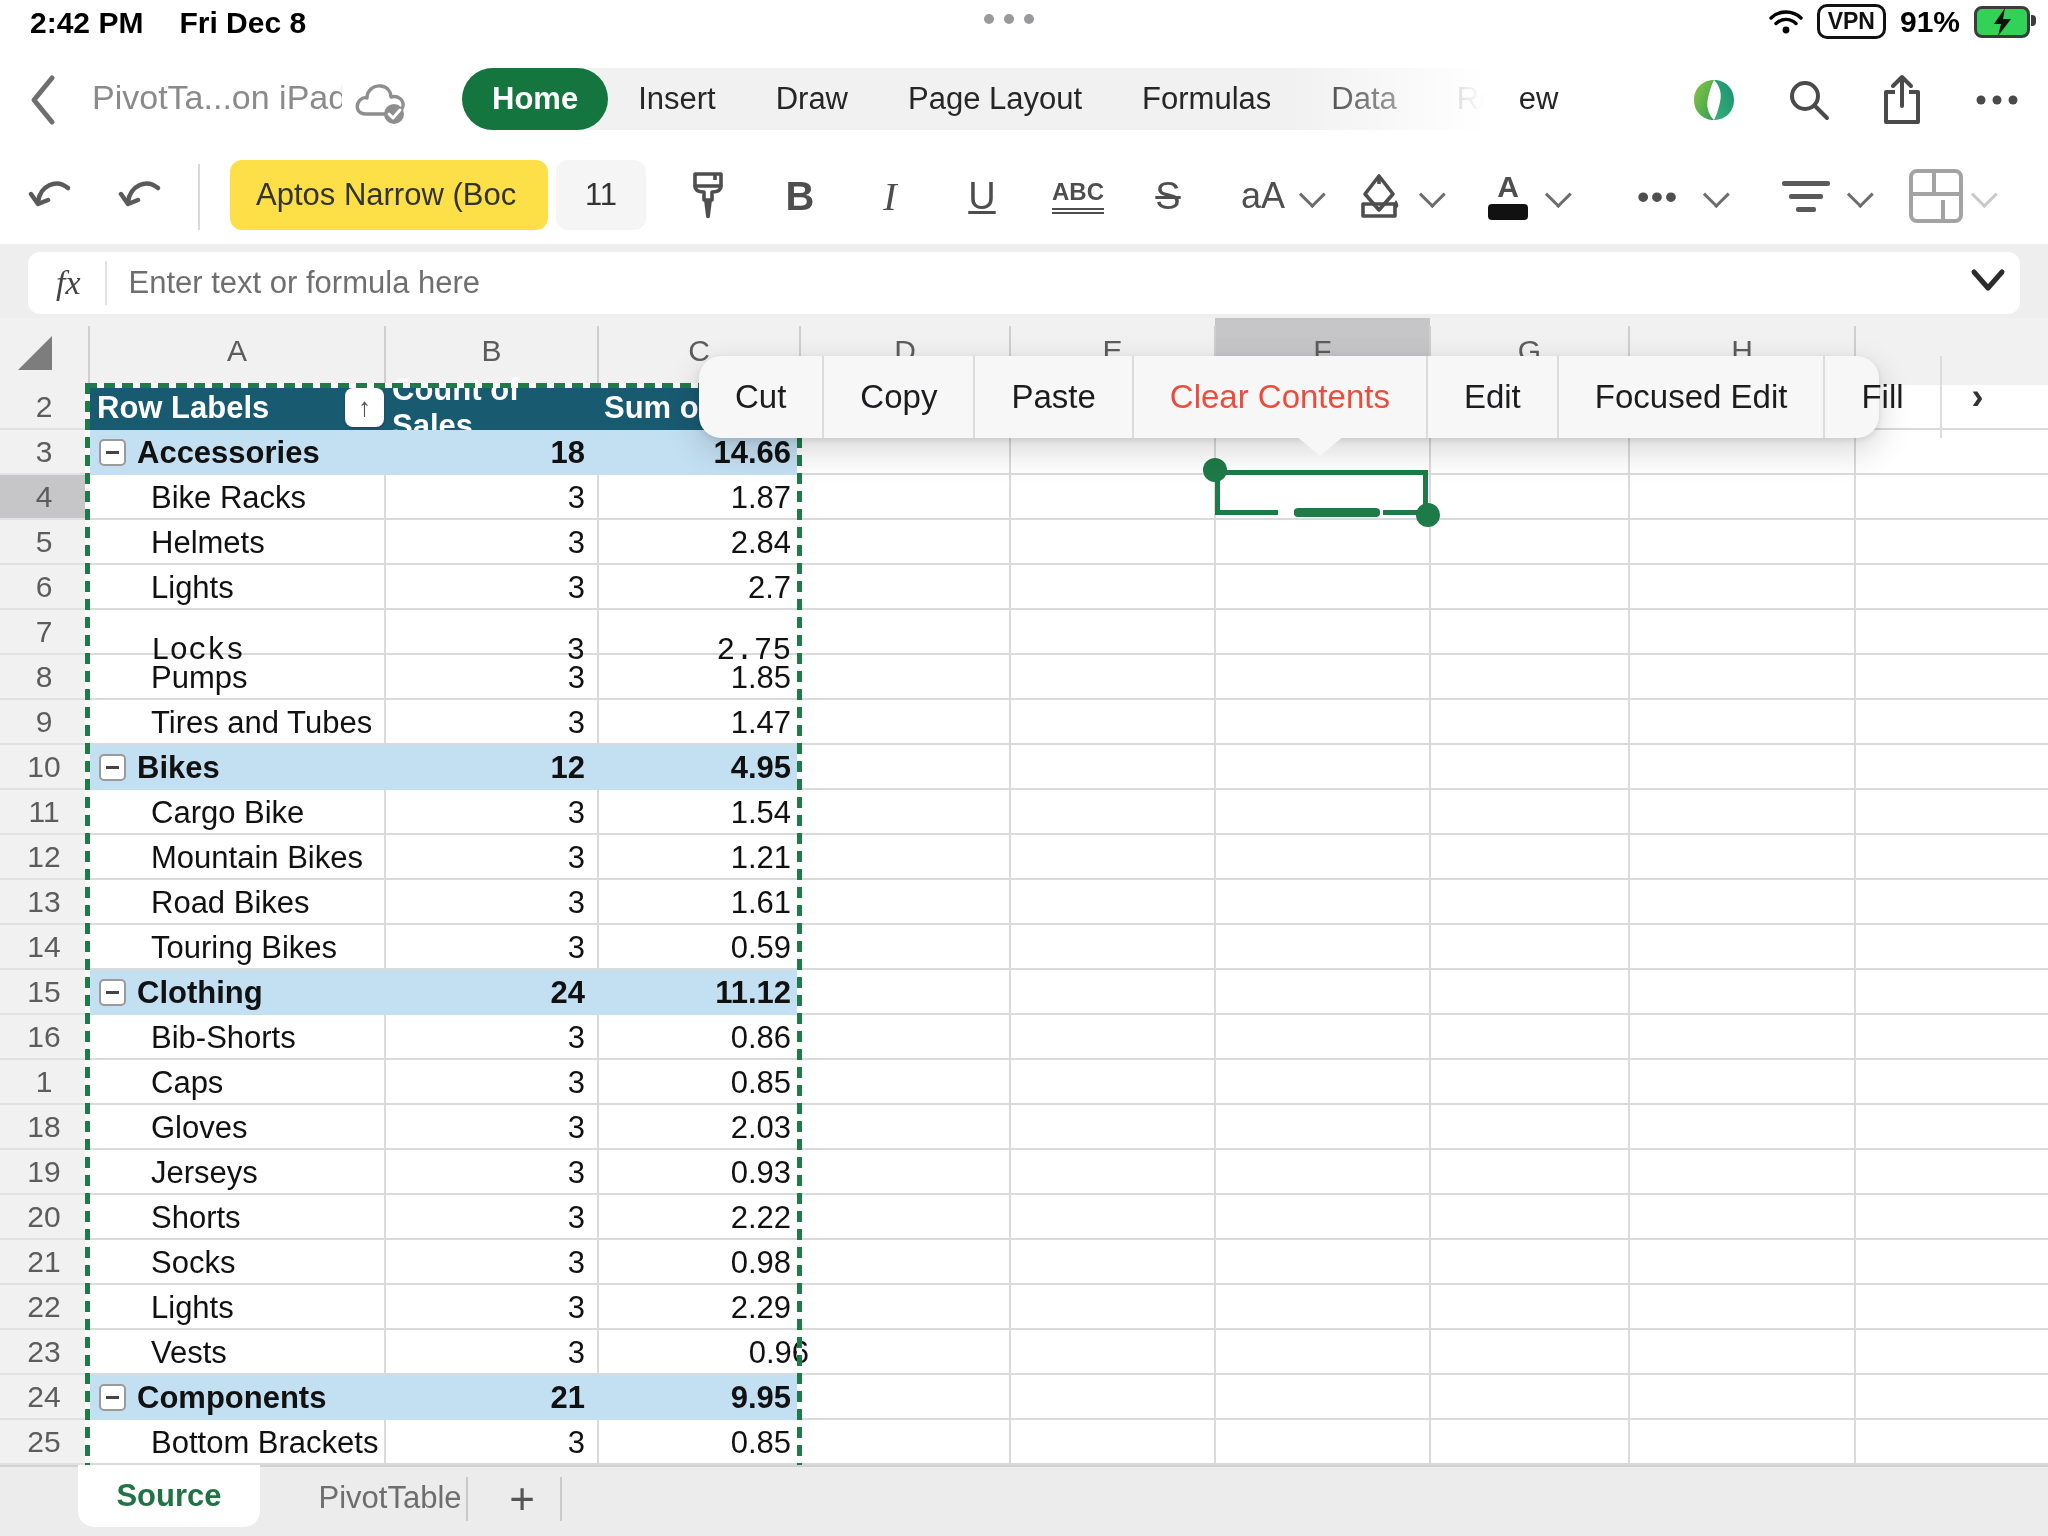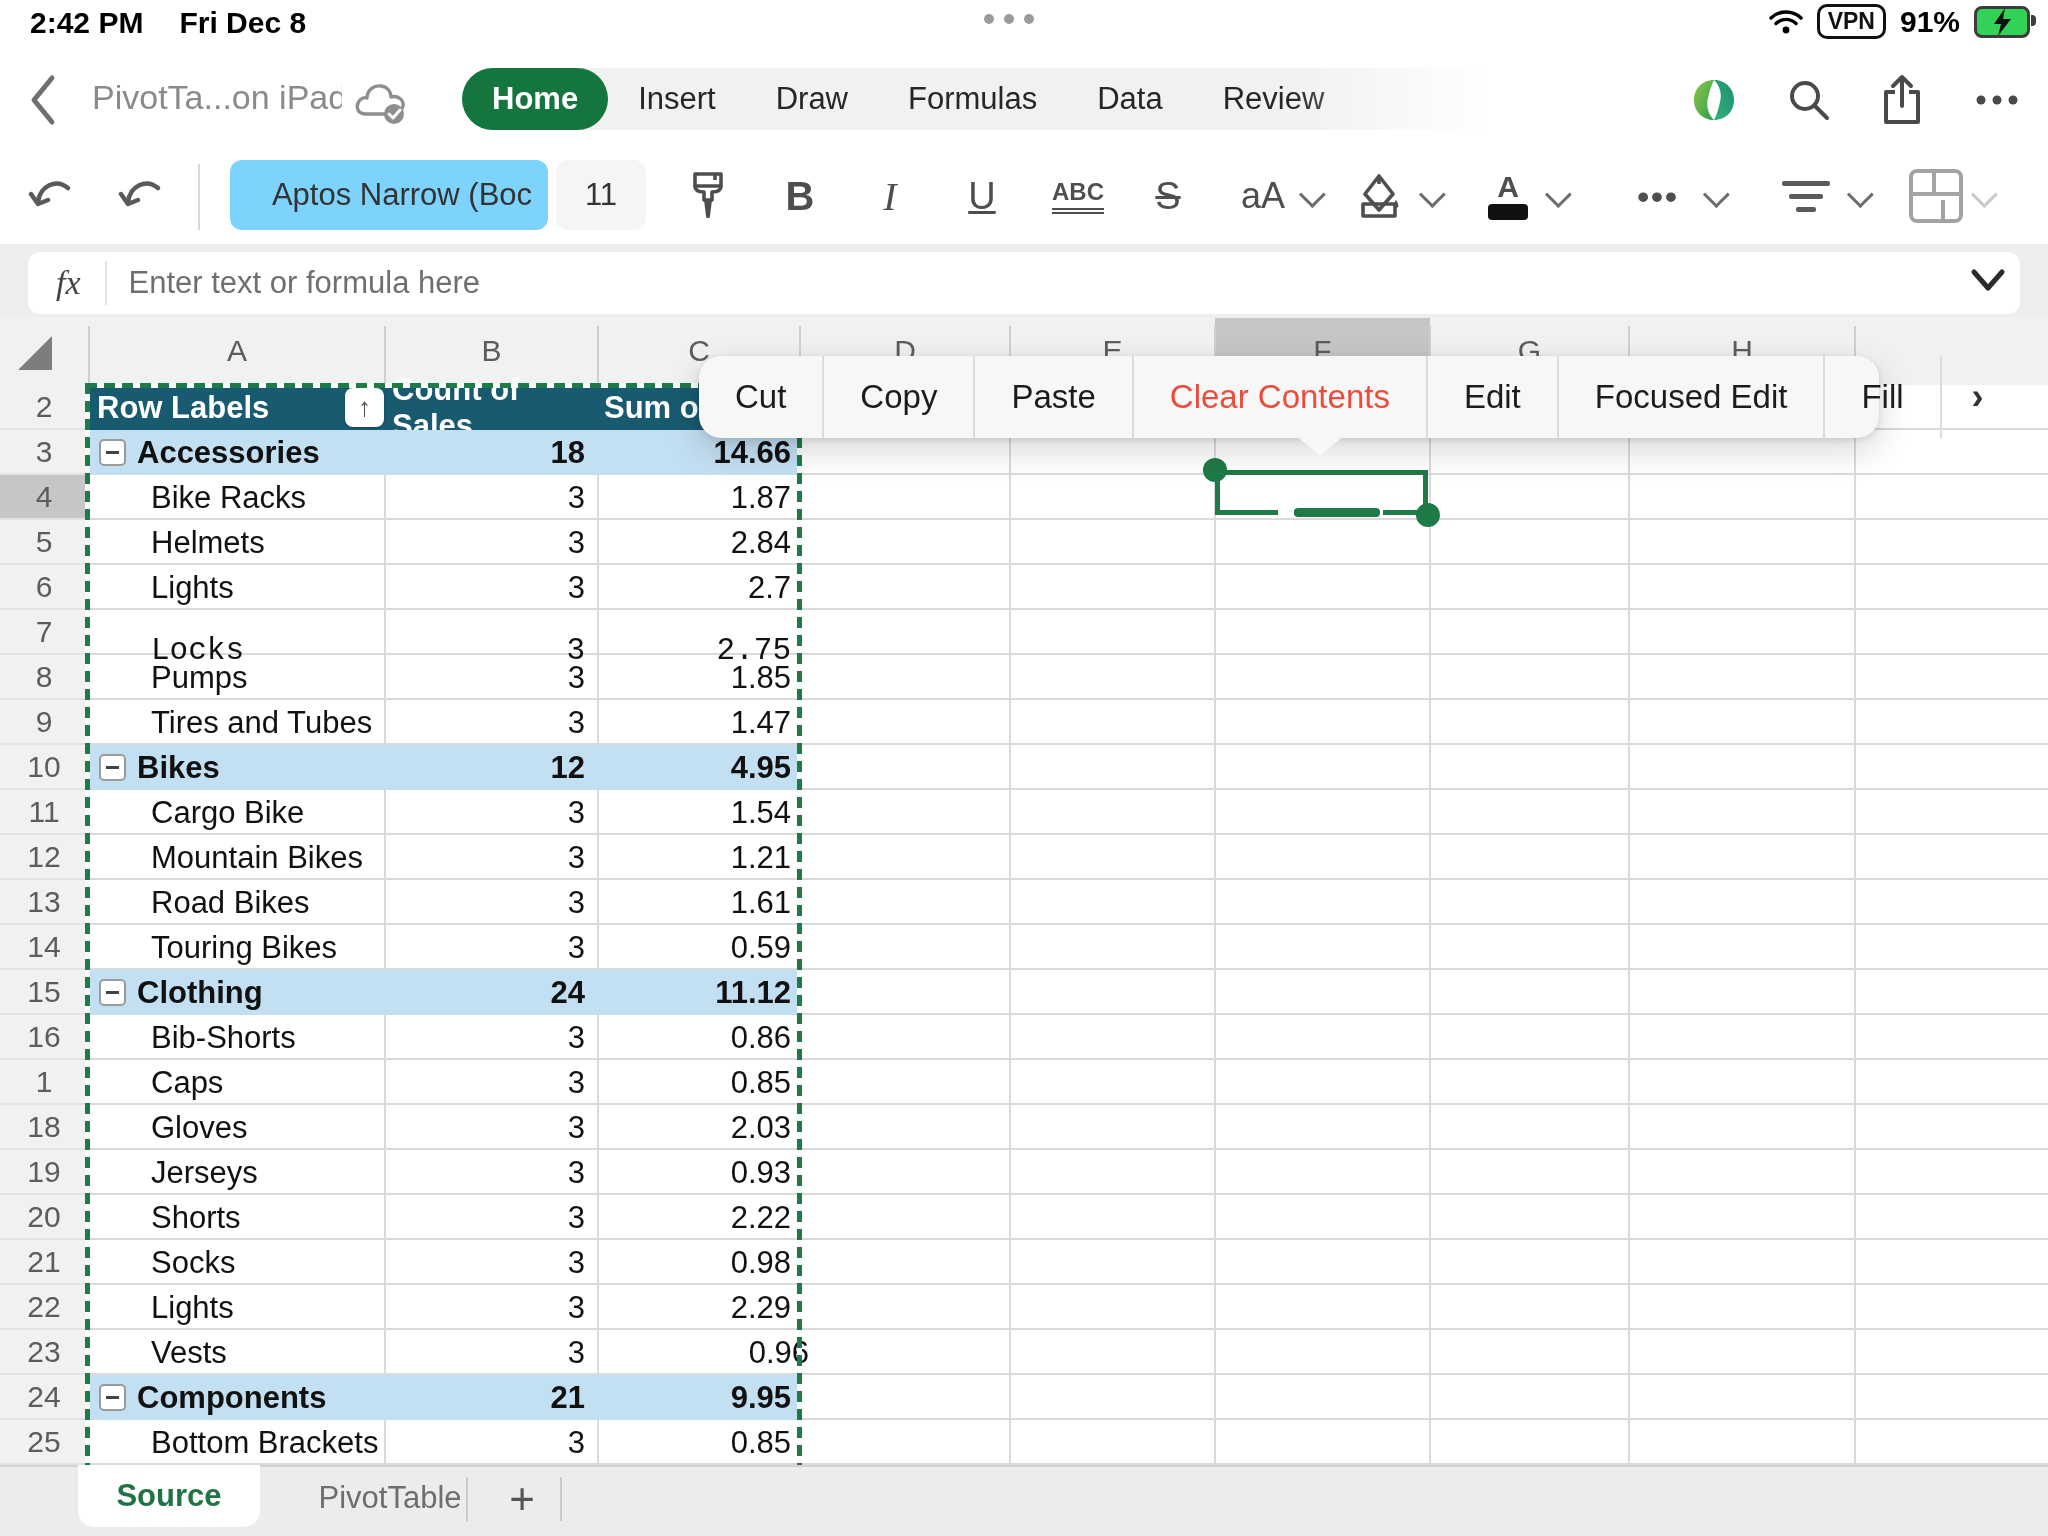--- a/index.html
+++ b/index.html
@@ -28,23 +28,23 @@
   #ribbon-band{left:462px;top:24px;width:1048px;height:62px;background:#f1f1f2;border-radius:31px;}
   #ribbon-fade{left:1290px;top:20px;width:230px;height:70px;background:linear-gradient(90deg,rgba(255,255,255,0),#fff 85%);}
   #ribbon-tabs{left:462px;top:24px;height:62px;display:flex;align-items:center;}
   .rtab{font-size:31px;color:#262626;padding:0 30px;height:62px;display:flex;align-items:center;border-radius:31px;white-space:nowrap;}
   .rtab.active{background:#15753f;color:#fff;font-weight:600;}
   #tb-right{right:26px;top:30px;display:flex;align-items:center;gap:48px;}
 
   
   #toolbar{left:0;top:152px;width:2048px;height:92px;background:#fff;}
   .t-sep{left:198px;top:12px;width:2px;height:66px;background:#d9d9d9;}
-  #font-box{left:230px;top:8px;width:318px;height:70px;background:#7dd3fc;border-radius:12px;
+  #font-box{left:230px;top:8px;width:318px;height:70px;background:#fde047;border-radius:12px;
             display:flex;align-items:center;padding-left:26px;font-size:31px;color:#333;
-            white-space:nowrap;overflow:hidden;box-sizing:border-box;justify-content:center;}
+            white-space:nowrap;overflow:hidden;box-sizing:border-box;}
   #size-box{left:556px;top:8px;width:90px;height:70px;background:#f5f5f6;border-radius:12px;
             display:flex;align-items:center;justify-content:center;font-size:31px;color:#333;}
   .tico{position:absolute;top:0;height:88px;display:flex;align-items:center;justify-content:center;color:#4e4e4e;}
   .glyph-b{font-size:40px;font-weight:800;}
   .glyph-i{font-family:"Liberation Serif",serif;font-style:italic;font-size:40px;}
   .glyph-u{font-size:38px;text-decoration:underline;}
   .glyph-abc{font-size:24px;font-weight:700;border-bottom:6px double #4e4e4e;padding-bottom:2px;}
   .glyph-s{font-size:38px;text-decoration:line-through;}
   .glyph-aA{font-size:36px;}
   .glyph-dots{font-size:34px;font-weight:700;letter-spacing:2px;}
@@ -173,20 +173,21 @@
   <svg id="cloud-icon" class="abs" width="58" height="48" viewBox="0 0 58 48">
     <path d="M14 34 C6 34 4 28 6 23 C8 18 13 17 15 18 C15 10 22 5 29 6 C36 7 39 12 39 17 C46 15 52 20 51 26 C50 31 46 34 41 34 Z" fill="none" stroke="#8e8e8e" stroke-width="3.4" stroke-linejoin="round"></path>
     <circle cx="42" cy="34" r="10" fill="#8e8e8e"></circle>
     <polyline points="37,34 41,38 48,30" fill="none" stroke="#fff" stroke-width="3" stroke-linecap="round" stroke-linejoin="round"></polyline>
   </svg>
   <div id="ribbon-band" class="abs"></div>
   <div id="ribbon-tabs" class="abs">
       <div class="rtab active">Home</div>
       <div class="rtab">Insert</div>
       <div class="rtab">Draw</div>
+      <div class="rtab">Page Layout</div>
       <div class="rtab">Formulas</div>
       <div class="rtab">Data</div>
       <div class="rtab">Review</div>
     </div>
   <div id="ribbon-fade" class="abs"></div>
   <div id="tb-right" class="abs">
     <svg width="48" height="48" viewBox="0 0 48 48">
       <defs>
         <linearGradient id="cg1" x1="0" y1="0" x2="1" y2="1">
           <stop offset="0" stop-color="#8ec63f"></stop>

